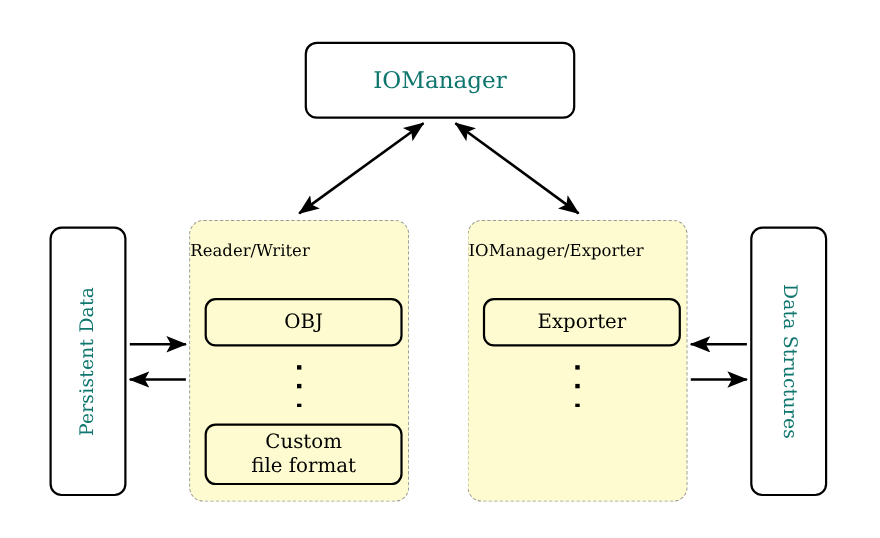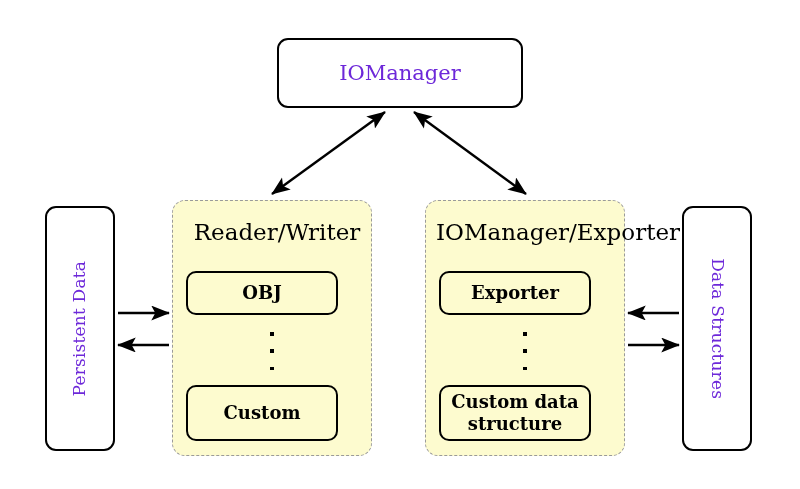--- a/index.html
+++ b/index.html
@@ -26,21 +26,21 @@
   
   .node {
     position: absolute;
     box-sizing: border-box;
     border: 2.6px solid #000000;
     border-radius: 11px;
     background: transparent;
     display: flex;
     align-items: center;
     justify-content: center;
-    color: #6d28d9;
+    color: #0f766e;
     text-align: center;
     line-height: 1.25;
   }
 
   
   .side-box {
     background: #ffffff;
   }
   .side-label {
     white-space: nowrap;
@@ -86,44 +86,41 @@
     height: 256px;
   }
   #panel-readerwriter { left: 172px; }
   #panel-importerexporter { left: 425px; }
 
   .panel-title {
     position: absolute;
     top: 18px;
     left: 0;
     right: 0;
-    text-align: center;
-    font-size: 23px;
+    font-size: 15px;
     color: #000000;
     white-space: nowrap;
-    margin-left: 10px;
   }
 
   
   .item-box {
     position: absolute;
     box-sizing: border-box;
     border: 2.6px solid #000000;
     border-radius: 10px;
     background: #fdfbcf;
     display: flex;
     align-items: center;
     justify-content: center;
     text-align: center;
     color: #000000;
     font-size: 18px;
     line-height: 1.22;
     left: 13px;
-    width: 152px;
-    font-weight: bold;
+    width: 180px;
   }
   .item-top {
     top: 70px;
     height: 44px;
   }
   .item-bottom {
     top: 184px;
     height: 56px;
   }
 
@@ -197,38 +194,33 @@
 
     <div class="vdots">
       <span></span>
       <span></span>
       <span></span>
     </div>
 
     <div class="item-box item-bottom">
       <span>
         <span>Custom</span><br>
+        <span>file format</span>
       </span>
     </div>
   </div>
 
   <div id="panel-importerexporter" class="group-panel">
     <div class="panel-title">IOManager/Exporter</div>
 
     <div class="item-box item-top">
       <span>Exporter</span>
     </div>
 
     <div class="vdots">
       <span></span>
       <span></span>
       <span></span>
     </div>
 
-    <div class="item-box item-bottom">
-      <span>
-        <span>Custom data</span><br>
-        <span>structure</span>
-      </span>
-    </div>
   </div>
 
 </div>
 
 </body></html>

